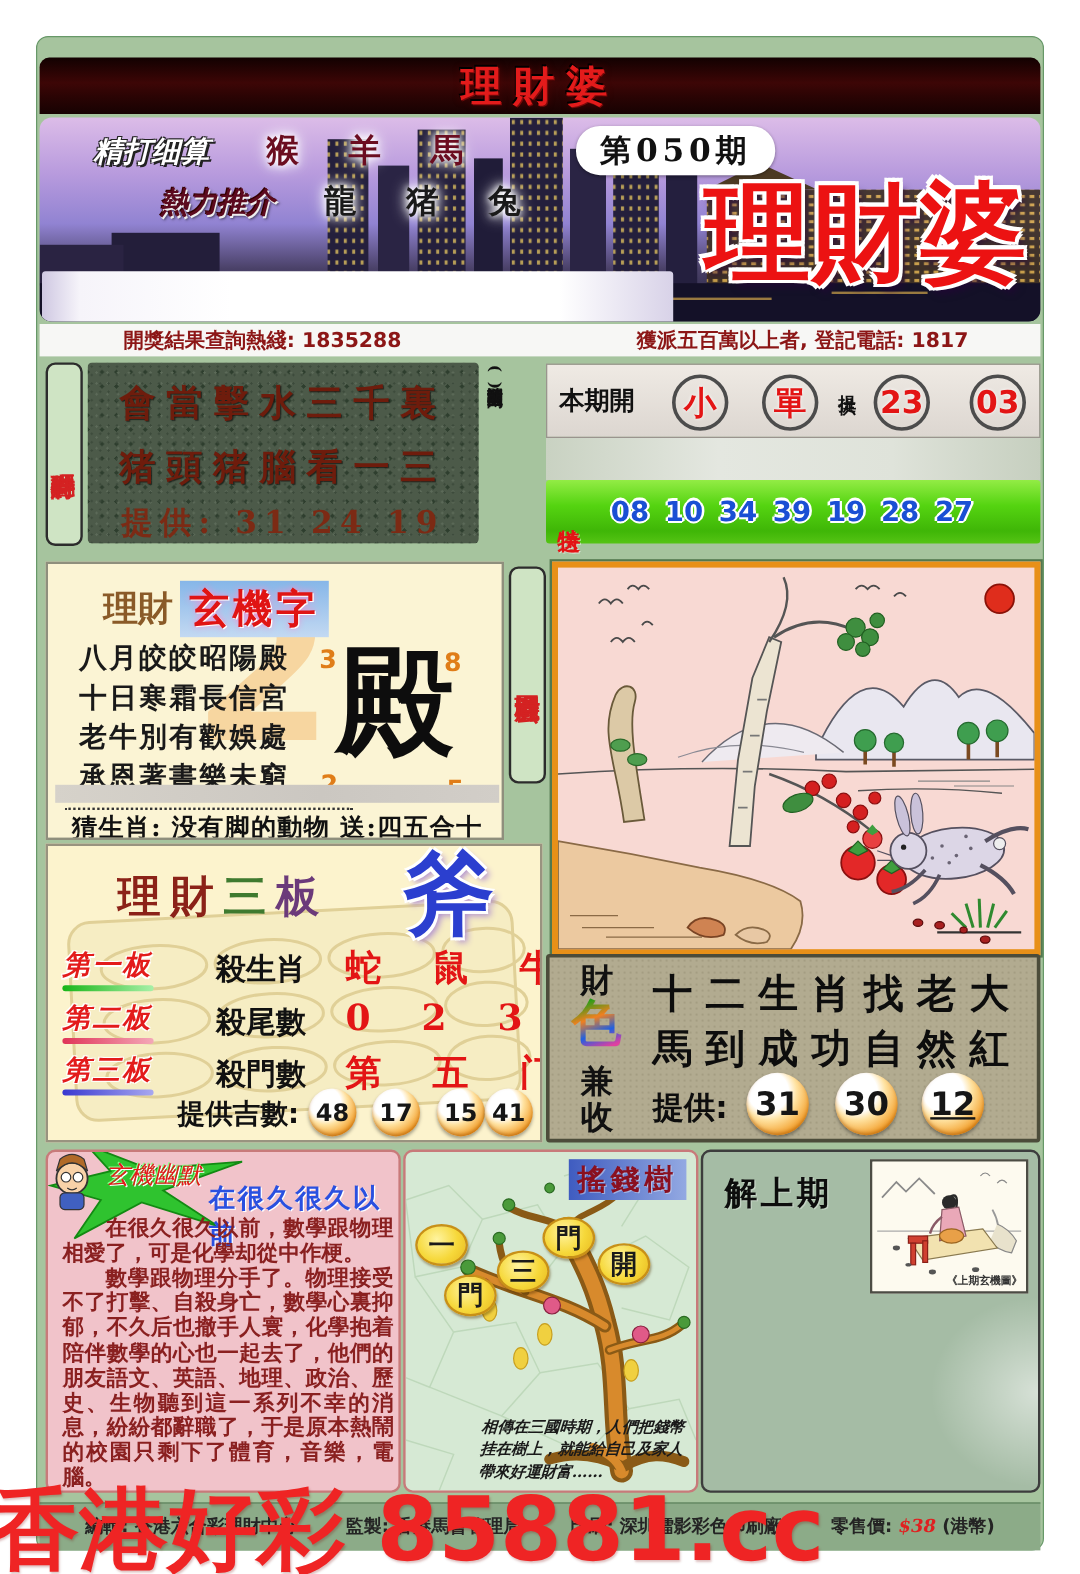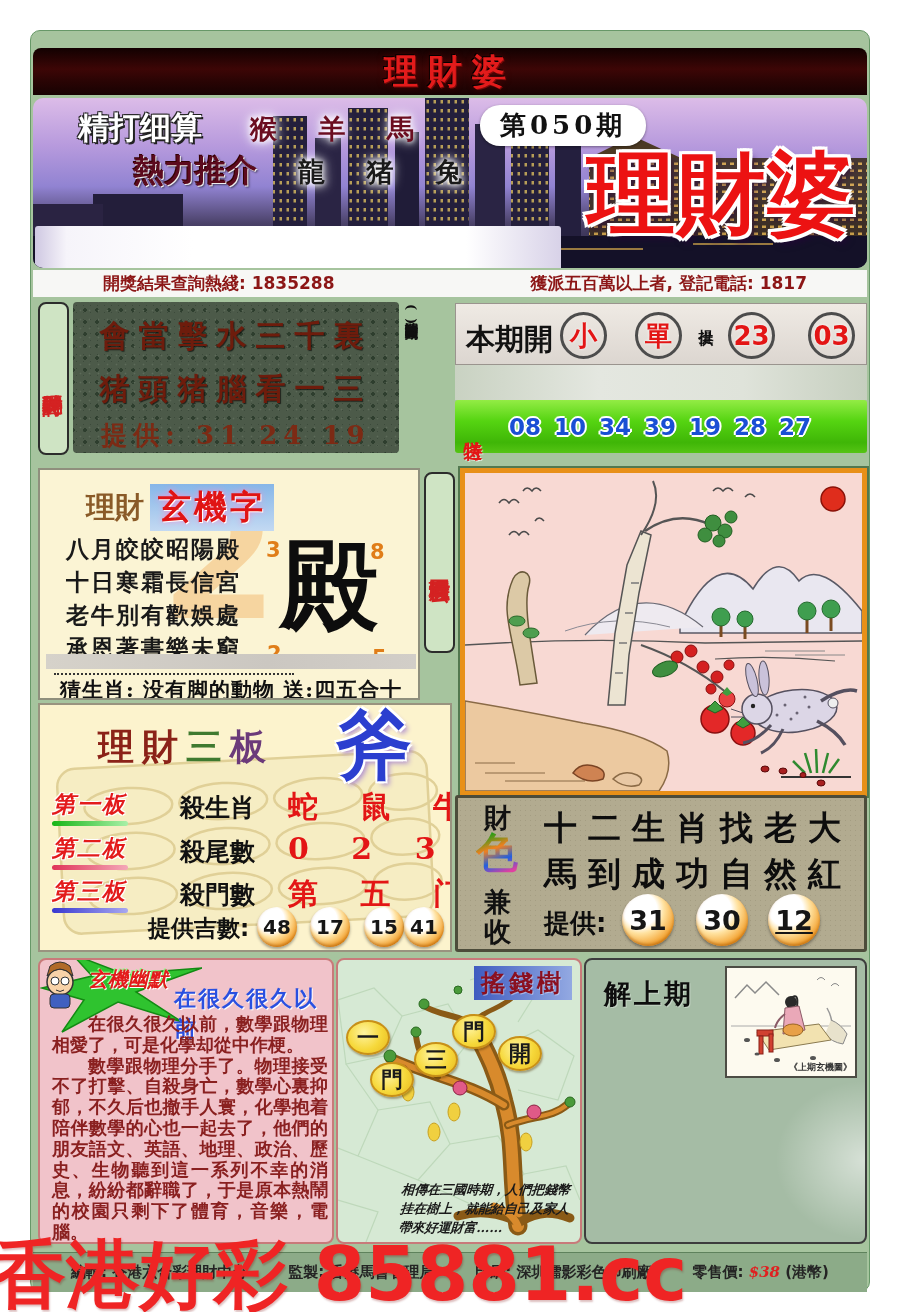--- a/index.html
+++ b/index.html
@@ -11,21 +11,21 @@
   
   .topbar { left:33px; top:48px; width:834px; height:47px; border-radius:8px 8px 0 0;
     background:linear-gradient(180deg,#120101 0%,#3d0606 45%,#2a0404 70%,#170202 100%); display:flex; align-items:center; justify-content:center; }
   .topbar-title { color:#e31b1b; font-size:34px; font-weight:900; letter-spacing:10px;
     text-shadow:1px 1px 0 #7a0a0a, -1px -1px 0 #000, 0 0 6px #500; }
 
   
   .banner { left:33px; top:98px; width:834px; height:170px; border-radius:10px; overflow:hidden;
     background:linear-gradient(180deg,#d9b9ec 0%,#b montserrat 0%); }
   .banner { background:linear-gradient(180deg,#dcBCE8 0%,#b79add 28%,#9183d2 52%,#4a4168 74%,#1c1a34 100%); }
-  .slogan { font-weight:900; font-size:31px; color:#fff;
+  .slogan { font-weight:900; font-style:italic; font-size:24px; color:#fff;
     text-shadow:2px 2px 0 #222,-1px -1px 0 #222,1px -1px 0 #222,-1px 1px 0 #222; }
   .slogan2 { color:#5c0a1e; text-shadow:1px 1px 0 #eee,-1px -1px 0 #300,2px 2px 2px rgba(0,0,0,.5); }
   .zodiac { font-size:27px; font-weight:900; letter-spacing:16px; color:#6b0d20;
     text-shadow:0 0 5px #fff,0 0 10px #fff,0 0 14px #fff; }
   .zodiac2 { color:#1a1a1a; }
   .issue-pill { background:#fff; border-radius:20px; padding:3px 20px; font-family:"DejaVu Serif",serif;
     font-size:26px; font-weight:700; color:#111; letter-spacing:4px; box-shadow:0 1px 3px rgba(0,0,0,.4); }
   .main-title { font-size:88px; font-weight:900; color:#ec1212; letter-spacing:2px; line-height:1;
     text-shadow:-3px -3px 0 #fff,3px -3px 0 #fff,-3px 3px 0 #fff,3px 3px 0 #fff,0 -3px 0 #fff,0 3px 0 #fff,-3px 0 0 #fff,3px 0 0 #fff,5px 6px 6px rgba(40,0,60,.55); }
   .white-cover { background:linear-gradient(90deg,#cfc8e2 0%,#f6f4fa 6%,#ffffff 30%,#ffffff 82%,#d8d2e8 100%); border-radius:3px; }
@@ -39,21 +39,21 @@
     border-radius:8px; color:#d42222; font-weight:900; display:flex; align-items:center; justify-content:center; }
   .scratch { left:73px; top:302px; width:326px; height:151px; border-radius:4px; background-color:#4c5a49;
     background-image:radial-gradient(#3c4a3b 18%,transparent 19%),radial-gradient(#5d6b59 15%,transparent 16%),radial-gradient(#2e3e2e 20%,transparent 21%);
     background-size:7px 7px,9px 9px,12px 12px; background-position:0 0,3px 4px,6px 2px; text-align:center; }
   .scratch-line { font-family:"DejaVu Serif",serif; font-weight:900; color:#6e1c0c; font-size:30px; letter-spacing:9px; text-shadow:1px 1px 1px rgba(0,0,0,.6); }
   .scratch-prov { font-family:"DejaVu Serif",serif; font-weight:900; color:#7c2a14; font-size:26px; letter-spacing:6px; }
   .note-v { writing-mode:vertical-rl; font-family:"DejaVu Serif",serif; font-size:13px; color:#111; font-weight:700; letter-spacing:1px; }
 
   
   .res-top { left:455px; top:303px; width:412px; height:62px; background:linear-gradient(180deg,#efeae4,#dcd6d0); border:1px solid #9a948e; }
-  .res-prefix { font-family:"DejaVu Serif",serif; font-weight:900; font-size:29px; color:#111; }
+  .res-prefix { font-family:"DejaVu Serif",serif; font-weight:900; font-size:21px; color:#111; }
   .circle { border:3px solid #4c4c4c; border-radius:50%; width:47px; height:47px; display:flex; align-items:center; justify-content:center;
     color:#e31515; font-weight:900; font-size:27px; text-shadow:0 0 3px #fff; }
   .stacked { writing-mode:vertical-rl; text-orientation:upright; font-size:15px; font-weight:700; color:#111; letter-spacing:2px; }
   .res-cover { left:455px; top:365px; width:412px; height:35px; background:linear-gradient(90deg,#c9d2c2 0%,#e4e7e0 35%,#dfe3da 70%,#c6cfbf 100%); }
   .res-green { left:455px; top:400px; width:412px; height:53px; border-radius:3px;
     background:linear-gradient(180deg,#93ec45 0%,#55d411 40%,#3fb607 80%,#55c414 100%); display:flex; align-items:center; }
   .sp-label { writing-mode:vertical-rl; text-orientation:upright; color:#e31515; font-weight:900; font-size:19px; margin-left:6px; letter-spacing:1px; text-shadow:1px 1px 0 rgba(255,255,255,.5); }
   .sp-nums { display:flex; column-gap:13px; padding-left:22px; }
   .sp-nums span { color:#1a4fd4; font-weight:900; font-size:23px;
     text-shadow:-2px 0 #fff,2px 0 #fff,0 -2px #fff,0 2px #fff,-1px -1px #fff,1px 1px #fff; }
@@ -94,21 +94,21 @@
   .caise { left:455px; top:795px; width:412px; height:157px; border:3px solid #4c4c3a; border-radius:3px; background-color:#b2ab90;
     background-image:radial-gradient(#a49d82 22%,transparent 23%); background-size:5px 5px; overflow:hidden; }
   .caise-char { font-family:"DejaVu Serif",serif; font-weight:900; font-size:27px; color:#111; line-height:1; }
   .rainbow { font-size:42px; background:linear-gradient(160deg,#16a016 10%,#f08020 40%,#2060e0 65%,#e040a0 90%);
     -webkit-background-clip:text; background-clip:text; color:transparent; }
   .caise-line { font-family:"DejaVu Serif",serif; font-weight:900; font-size:33px; color:#0d0d0d; letter-spacing:11px; white-space:nowrap; }
   .caise-prov { font-weight:900; font-size:26px; color:#0d0d0d; }
 
   
   .story { left:38px; top:958px; width:296px; height:286px; background:#f1c3ca; border:2px solid #c87a7a; border-radius:8px; overflow:hidden; }
-  .story-badge { color:#e31b1b; font-weight:700; font-style:italic; font-size:20px; text-shadow:1px 1px 0 #fff,-1px -1px 0 #8f8; }
+  .story-badge { color:#e31b1b; font-weight:400; font-style:italic; font-size:20px; text-shadow:1px 1px 0 #fff,-1px -1px 0 #8f8; }
   .story-title { color:#2a50e0; font-weight:900; font-size:22px; letter-spacing:2px; text-shadow:1px 1px 0 #fff; }
   .story-text { color:#8a2020; font-weight:700; font-size:18px; line-height:20.8px; text-align:justify; }
   .story-text p { text-indent:2em; }
 
   
   .tree { left:336px; top:958px; width:246px; height:286px; background:#d6e9d4; border:2px solid #c87a7a; border-radius:8px; overflow:hidden; }
   .tree-title { background:linear-gradient(90deg,#3f5cc0,#93a9e2); color:#8a1020; font-weight:900; font-size:24px; letter-spacing:4px; padding:1px 7px; text-shadow:1px 1px 0 rgba(255,255,255,.4); }
   .coin { width:44px; height:35px; border-radius:50%; border:2px solid #c89018; background:radial-gradient(circle at 40% 35%,#fff4a0,#f6d83a 55%,#e8b81e);
     display:flex; align-items:center; justify-content:center; font-weight:900; font-size:22px; color:#1a1a1a; box-shadow:1px 2px 2px rgba(80,50,0,.4); }
   .tree-cap { font-family:"DejaVu Serif",serif; font-style:italic; font-weight:700; font-size:13px; color:#1a1a1a; line-height:19px; transform:skewX(-4deg); }

